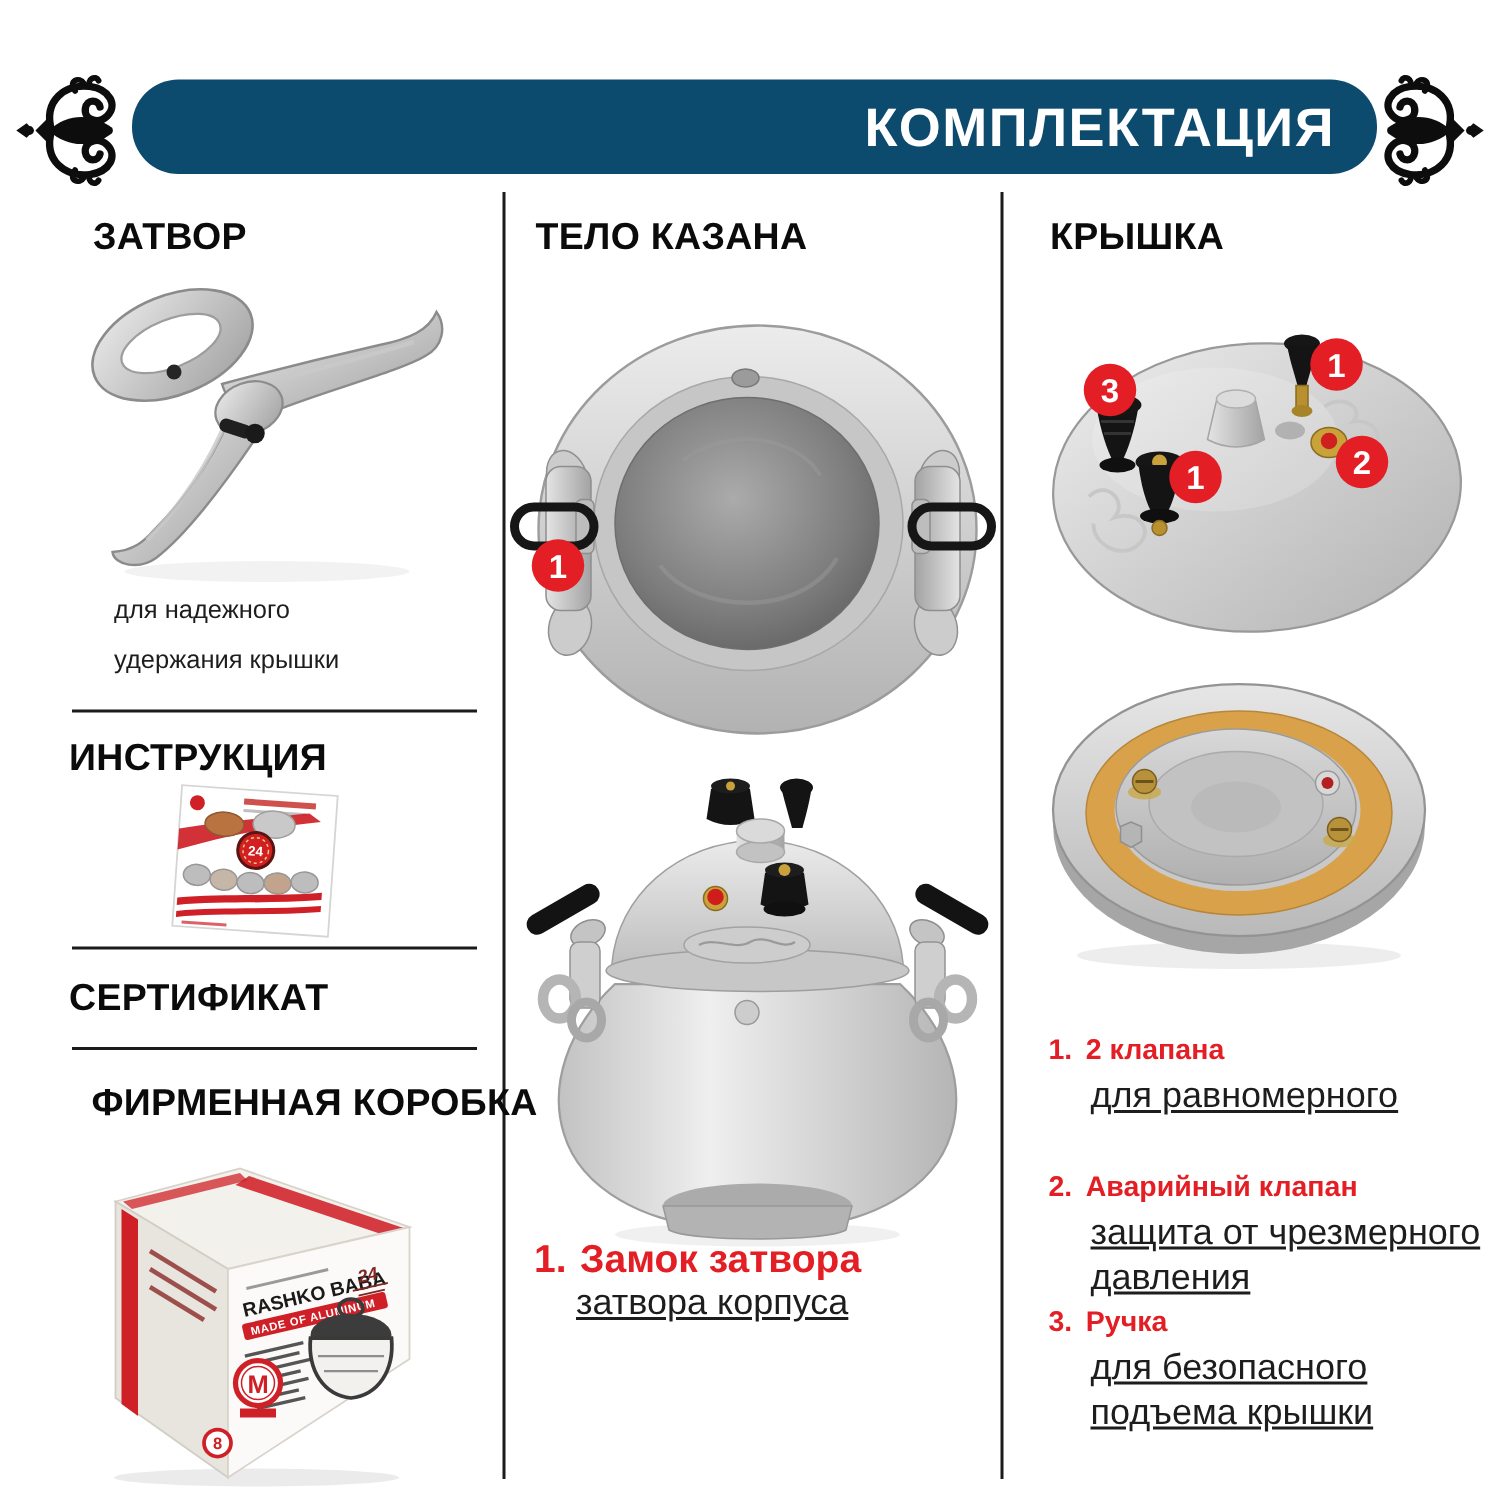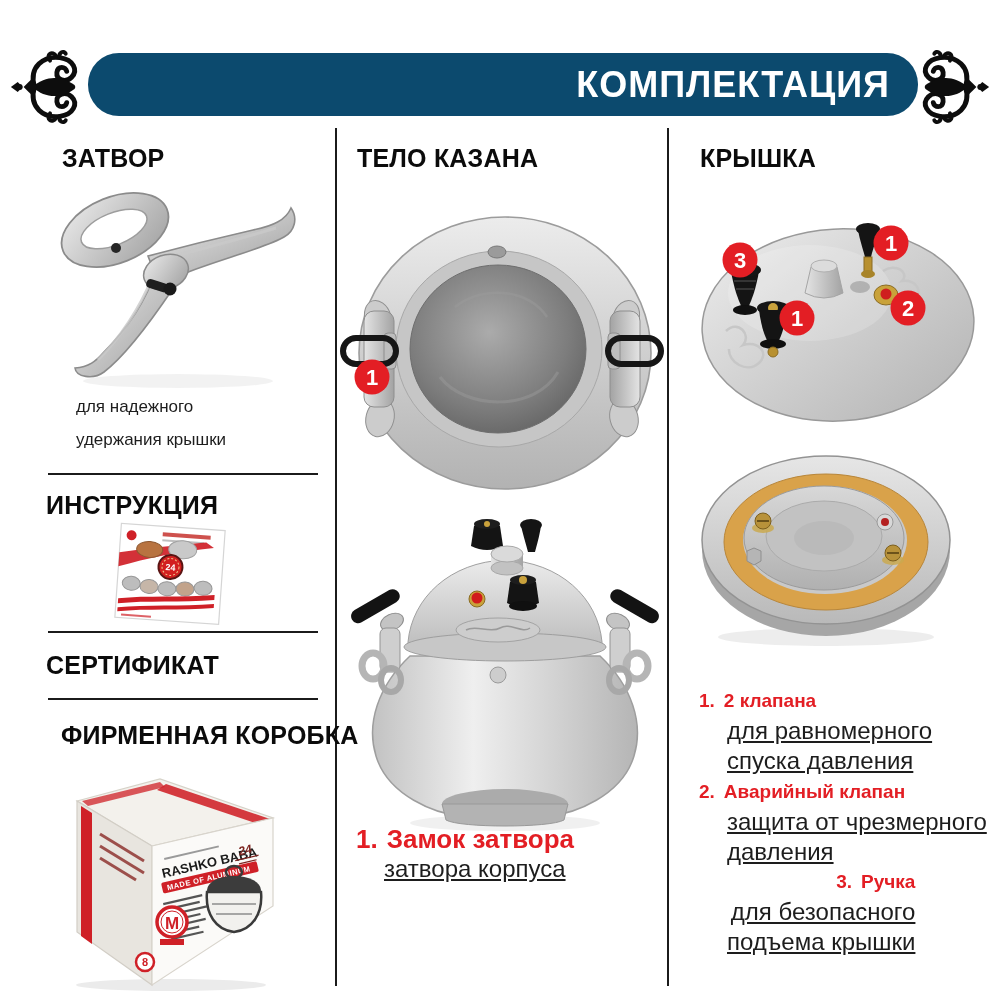--- a/index.html
+++ b/index.html
@@ -401,32 +401,31 @@
       <path d="M187,101 L199,101" stroke="#6b521a" stroke-width="2"></path>
     </g>
     <path d="M47,99 L54,96 L61,99 L61,109 L54,113 L47,109 Z" fill="#b5b5b5" stroke="#8f8f8f"></path>
   </svg>
 
   <div class="legend" style="left:699px;top:686px;">
     <div class="legend-label">
       <span class="legend-num">1.</span><span>2 клапана</span>
     </div>
     <div class="legend-desc">для равномерного</div>
-    <div class="legend-desc">спуска давления</div>
   </div>
 
   <div class="legend" style="left:699px;top:777px;">
     <div class="legend-label">
       <span class="legend-num">2.</span><span>Аварийный клапан</span>
     </div>
     <div class="legend-desc">защита от чрезмерного</div>
     <div class="legend-desc">давления</div>
   </div>
 
-  <div class="legend" style="left:699px;top:867px;text-align:right;">
+  <div class="legend" style="left:699px;top:867px;">
     <div class="legend-label">
       <span class="legend-num">3.</span><span>Ручка</span>
     </div>
     <div class="legend-desc">для безопасного</div>
     <div class="legend-desc">подъема крышки</div>
   </div>
 
 </div>
 
 </body></html>

